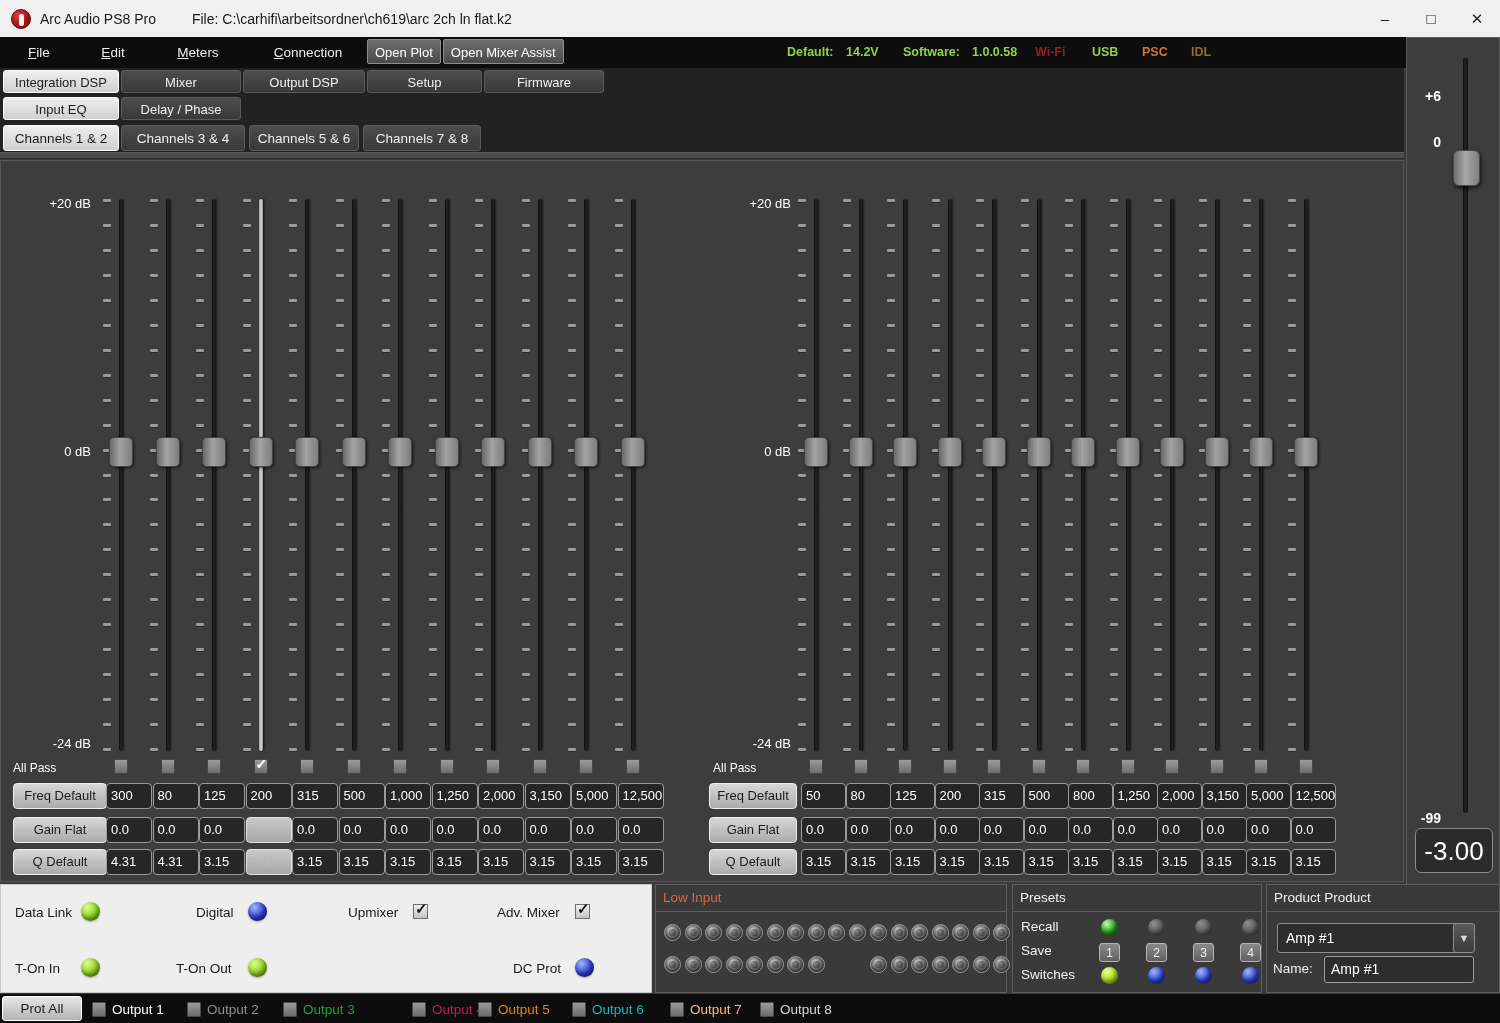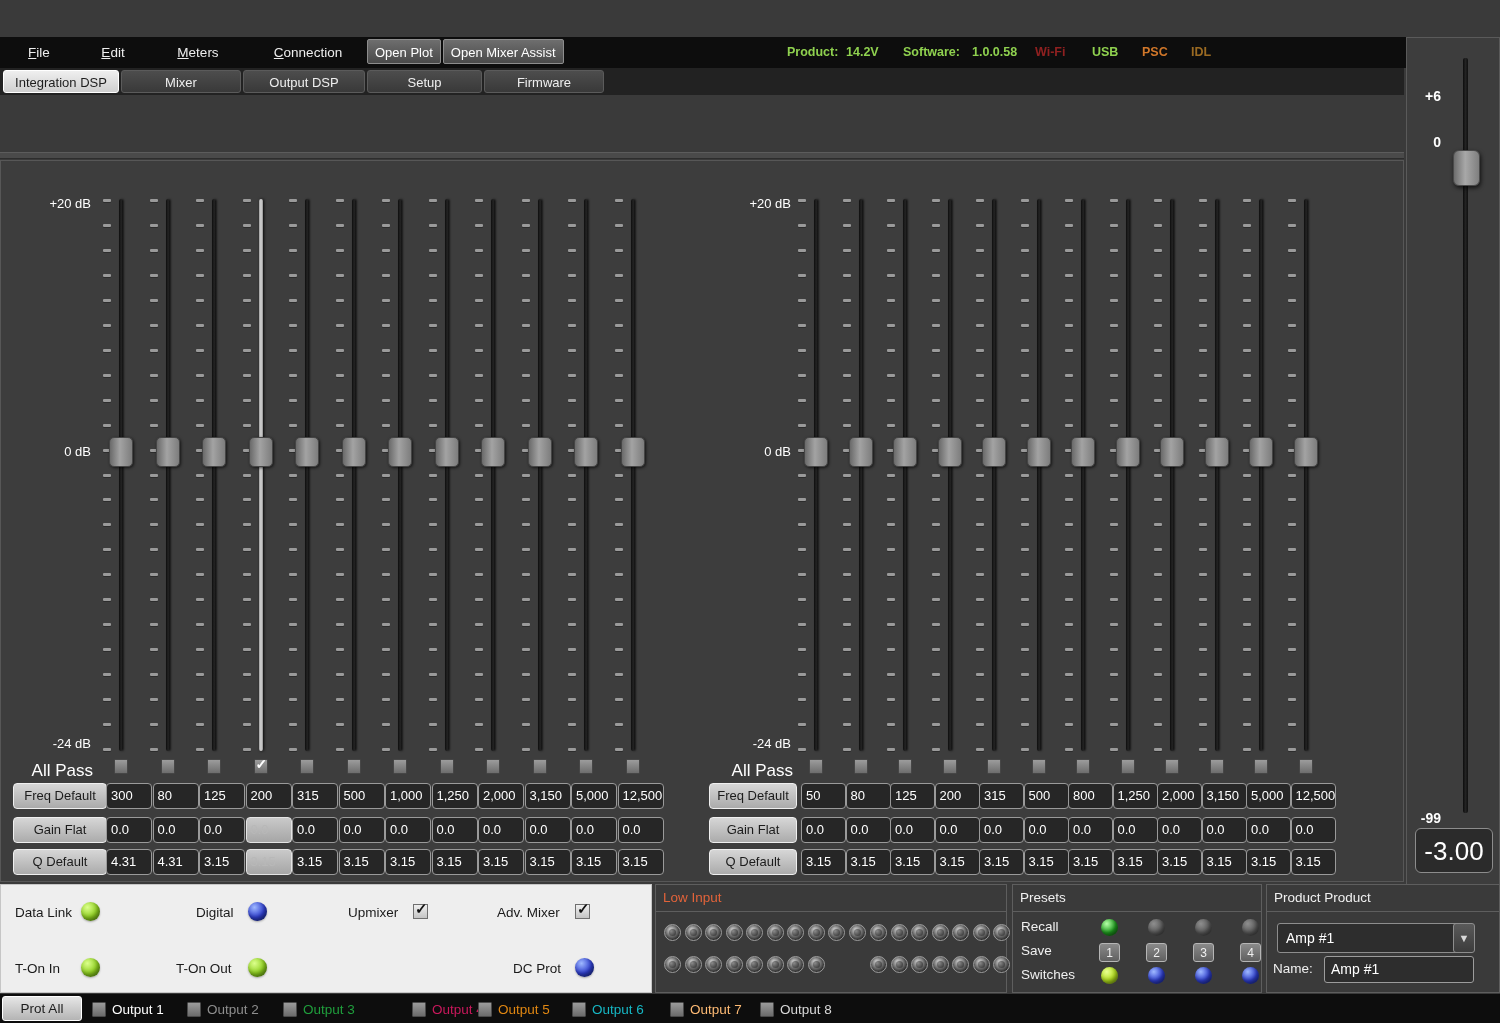--- a/index.html
+++ b/index.html
@@ -38,21 +38,21 @@
   
   .eqarea{position:absolute;left:0;top:160px;width:1404px;height:722px;background:#3d3d3d;border:1px solid #575757;}
   .axis-label{position:absolute;font-size:13px;color:#fff;text-align:right;width:80px;}
   .slider{position:absolute;width:10px;}
   .strack{position:absolute;left:3px;top:0;width:4px;height:100%;background:linear-gradient(90deg,#0d0d0d,#242424 55%,#111);border-radius:2px;box-shadow:1px 0 2px rgba(0,0,0,.6);}
   .strack.allpass{background:linear-gradient(90deg,#9d9d9d,#d8d8d8 50%,#8f8f8f);box-shadow:1px 0 3px rgba(0,0,0,.8);}
   .thumb{position:absolute;left:-7px;width:24px;height:30px;border-radius:5px;background:linear-gradient(90deg,#6a6a6a,#a3a3a3 45%,#7d7d7d);border:1px solid #454545;box-shadow:1px 1px 3px rgba(0,0,0,.65);}
   .ticks{position:absolute;left:-13px;top:0;width:11px;height:100%;}
   .tick{position:absolute;left:0;width:8px;height:3px;background:#9a9a9a;border-radius:1px;box-shadow:0 1px 0 #2c2c2c;}
 
-  .rowlabel{position:absolute;font-size:17px;color:#fff;text-align:right;}
+  .rowlabel{position:absolute;font-size:12px;color:#fff;}
   .apbox{position:absolute;width:14px;height:15px;background:linear-gradient(#9c9c9c,#6d6d6d);border:1px solid #464646;border-radius:1px;}
   .apbox.checked:after{content:"✓";position:absolute;left:1px;top:-4px;font-size:14px;color:#fff;font-weight:bold;}
 
   .btncell{position:absolute;height:26px;line-height:24px;text-align:center;font-size:13px;color:#fff;background:linear-gradient(#d6d6d6,#ababab);border:1px solid #efefef;border-radius:4px;}
   .btncell.lbl{color:#1c1c1c;}
   .valcell{position:absolute;height:26px;line-height:24px;text-align:left;padding-left:4px;font-size:13px;color:#fff;background:#262626;border:1px solid #9a9a9a;border-radius:4px;}
   .valcell.disabled{background:linear-gradient(#c9c9c9,#a6a6a6);color:#b8b8b8;border-color:#e4e4e4;}
 
   
   .master{position:absolute;left:1406px;top:37px;width:94px;height:848px;background:#3d3d3d;border:1px solid #5a5a5a;}
@@ -95,46 +95,66 @@
   .muteall{position:absolute;left:2px;top:2px;width:80px;height:25px;line-height:23px;text-align:center;font-size:13.5px;color:#1d1d1d;background:linear-gradient(#e6e6e6,#b4b4b4);border:1px solid #fff;border-radius:3px;}
   .outitem{position:absolute;top:6px;height:18px;display:flex;align-items:center;}
   .outchk{width:14px;height:15px;background:linear-gradient(#9b9b9b,#6b6b6b);border:1px solid #4a4a4a;border-radius:1px;margin-right:6px;}
   .outlabel{font-size:13.5px;}
 </style>
 </head>
 <body>
 
 <div id="app">
 
+  <div class="titlebar">
+    <div class="tb-logo"></div>
+    <div class="tb-app">Arc Audio PS8 Pro</div>
+    <div class="tb-file">File: C:\carhifi\arbeitsordner\ch619\arc 2ch ln flat.k2</div>
+    <div class="tb-ctrls">
+      <div class="tb-btn">–</div>
+      <div class="tb-btn">□</div>
+      <div class="tb-btn close">✕</div>
+    </div>
+  </div>
 
   <div class="menubar">
     <div class="menu-item" style="left:4px;width:70px"><u>F</u>ile</div>
     <div class="menu-item" style="left:78px;width:70px"><u>E</u>dit</div>
     <div class="menu-item" style="left:160px;width:76px"><u>M</u>eters</div>
     <div class="menu-item" style="left:253px;width:110px"><u>C</u>onnection</div>
     <div class="plotbtns">
       <div class="plotbtn">Open Plot</div>
       <div class="plotbtn">Open Mixer Assist</div>
     </div>
-    <div class="status" style="left: 787px; color: rgb(143, 209, 79);">Product:</div>
+    <div class="status" style="left: 787px; color: rgb(143, 209, 79);">Default:</div>
     <div class="status" style="left: 846px; color: rgb(143, 209, 79);">14.2V</div>
     <div class="status" style="left: 903px; color: rgb(143, 209, 79);">Software:</div>
     <div class="status" style="left: 972px; color: rgb(143, 209, 79);">1.0.0.58</div>
     <div class="status" style="left: 1035px; color: rgb(143, 32, 32);">Wi-Fi</div>
     <div class="status" style="left: 1092px; color: rgb(143, 209, 79); text-align: center;">USB</div>
     <div class="status" style="left: 1142px; color: rgb(209, 119, 42);">PSC</div>
     <div class="status" style="left: 1191px; color: rgb(154, 106, 34);">IDL</div>
   </div>
 
   <div class="tabrow" style="top:68px;height:27px" id="tabrow-main">
       <div class="tab active" style="left: 3px; width: 116px;">Integration DSP</div>
       <div class="tab" style="left: 121px; width: 120px;">Mixer</div>
       <div class="tab" style="left: 243px; width: 122px;">Output DSP</div>
       <div class="tab" style="left: 367px; width: 115px;">Setup</div>
       <div class="tab" style="left: 484px; width: 120px;">Firmware</div>
+    </div>
+  <div class="tabrow" style="top:95px;height:26px" id="tabrow-sub">
+      <div class="tab active" style="left: 3px; width: 116px;">Input EQ</div>
+      <div class="tab" style="left: 121px; width: 120px;">Delay / Phase</div>
+    </div>
+  <div class="tabrow" style="top:121px;height:31px" id="tabrow-chan">
+      <div class="tab active" style="left: 3px; width: 116px; top: 4px; height: 26px; line-height: 26px; font-size: 13.5px;">Channels 1 &amp; 2</div>
+      <div class="tab" style="left: 121px; width: 124px; top: 4px; height: 26px; line-height: 26px; font-size: 13.5px;">Channels 3 &amp; 4</div>
+      <div class="tab" style="left: 249px; width: 110px; top: 4px; height: 26px; line-height: 26px; font-size: 13.5px;">Channels 5 &amp; 6</div>
+      <div class="tab" style="left: 363px; width: 118px; top: 4px; height: 26px; line-height: 26px; font-size: 13.5px;">Channels 7 &amp; 8</div>
     </div>
   <div class="tabrow-sep" style="top:152px"></div>
 
   <div class="eqarea" id="eqarea">
       <div class="axis-label" style="left: 10px; top: 35px;">+20 dB</div>
       <div class="axis-label" style="left: 10px; top: 283px;">0 dB</div>
       <div class="axis-label" style="left: 10px; top: 575px;">-24 dB</div>
       <div class="axis-label" style="left: 710px; top: 35px;">+20 dB</div>
       <div class="axis-label" style="left: 710px; top: 283px;">0 dB</div>
       <div class="axis-label" style="left: 710px; top: 575px;">-24 dB</div>

